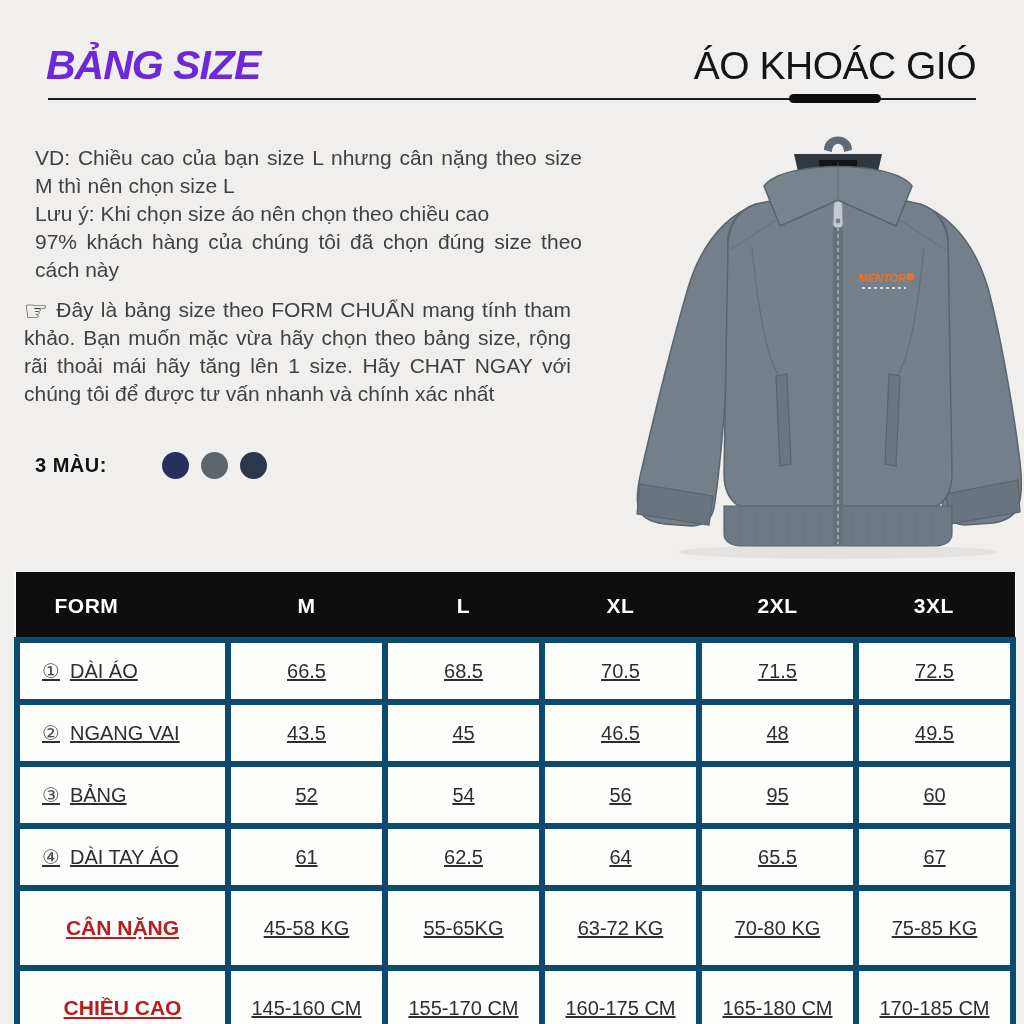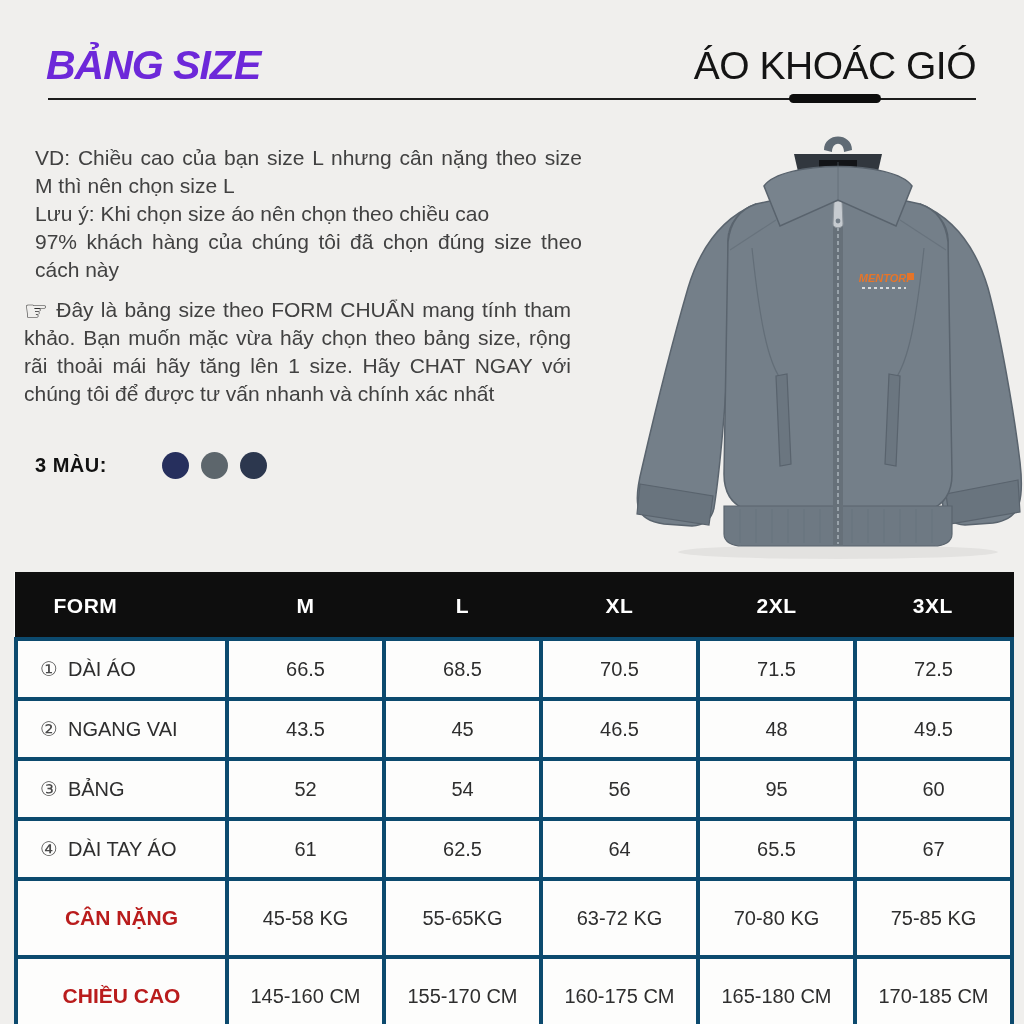--- a/index.html
+++ b/index.html
@@ -61,23 +61,24 @@
   }
   .size-table col.c-label{width:211px;}
   .size-table col.c-val{width:157px;}
   .size-table th{
     background:#0e0e0e;color:#ffffff;height:60px;
     font-size:21px;font-weight:800;letter-spacing:0.5px;
     text-align:center;border:none;
   }
   .size-table th.h-label{text-align:left;padding-left:36px;}
   .size-table td{
-    border:4px solid #0c4a6e;
+    border:6px solid #0c4a6e;
     font-size:20px;color:#2e2e2e;text-align:center;
     height:54px;
+    text-decoration:underline;
   }
   .size-table tr.tall td{height:72px;}
   .size-table td.label-cell{
     text-align:left;padding-left:22px;
   }
   .size-table td.label-center{
     text-align:center;font-weight:800;font-size:21px;color:#b91c1c;
   }
   .circ{margin-right:10px;font-size:20px;color:#4a4a4a;}
 </style>

